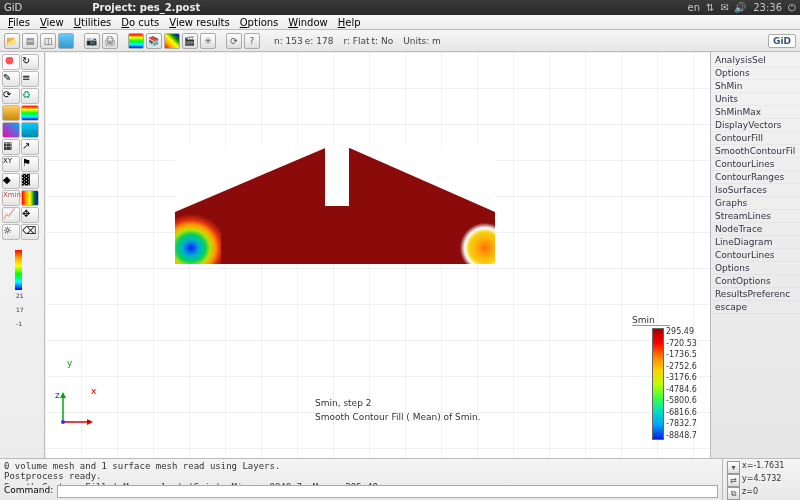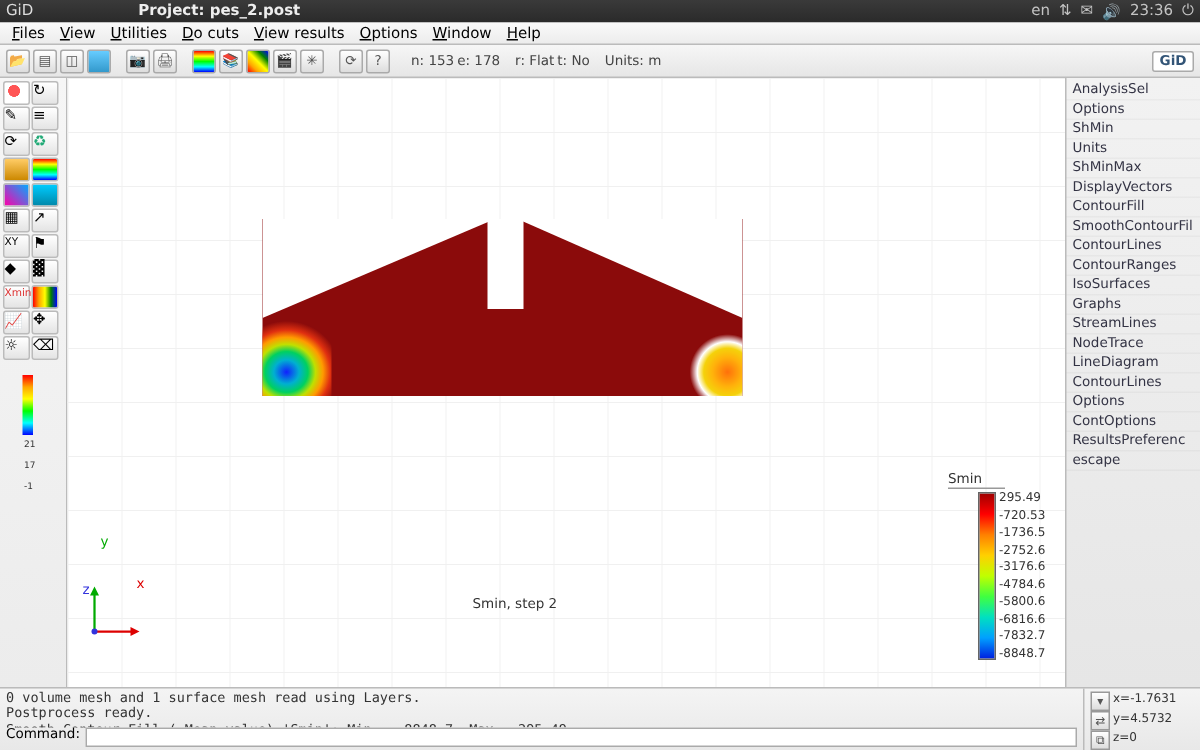--- a/index.html
+++ b/index.html
@@ -178,20 +178,21 @@
     <div class="shape">
       <div class="body"></div>
       <div class="hot-bl"></div>
       <div class="hot-br"></div>
       <div class="cut-left"></div>
       <div class="cut-right"></div>
       <div class="notch"></div>
     </div>
 
     <div class="cap1">Smin, step 2</div>
+    <div class="cap2">Smooth Contour Fill ( Mean) of Smin.</div>
 
     <div class="axes">
       <svg width="40" height="40">
         <line x1="10" y1="30" x2="10" y2="4" stroke="#0a0" stroke-width="1.5"></line>
           <polygon points="10,0 7,6 13,6" fill="#0a0"></polygon>
         <line x1="10" y1="30" x2="36" y2="30" stroke="#d00" stroke-width="1.5"></line>
           <polygon points="40,30 34,27 34,33" fill="#d00"></polygon>
         <circle cx="10" cy="30" r="2" fill="#33d"></circle>
       </svg>
       <span class="yl">y</span>

